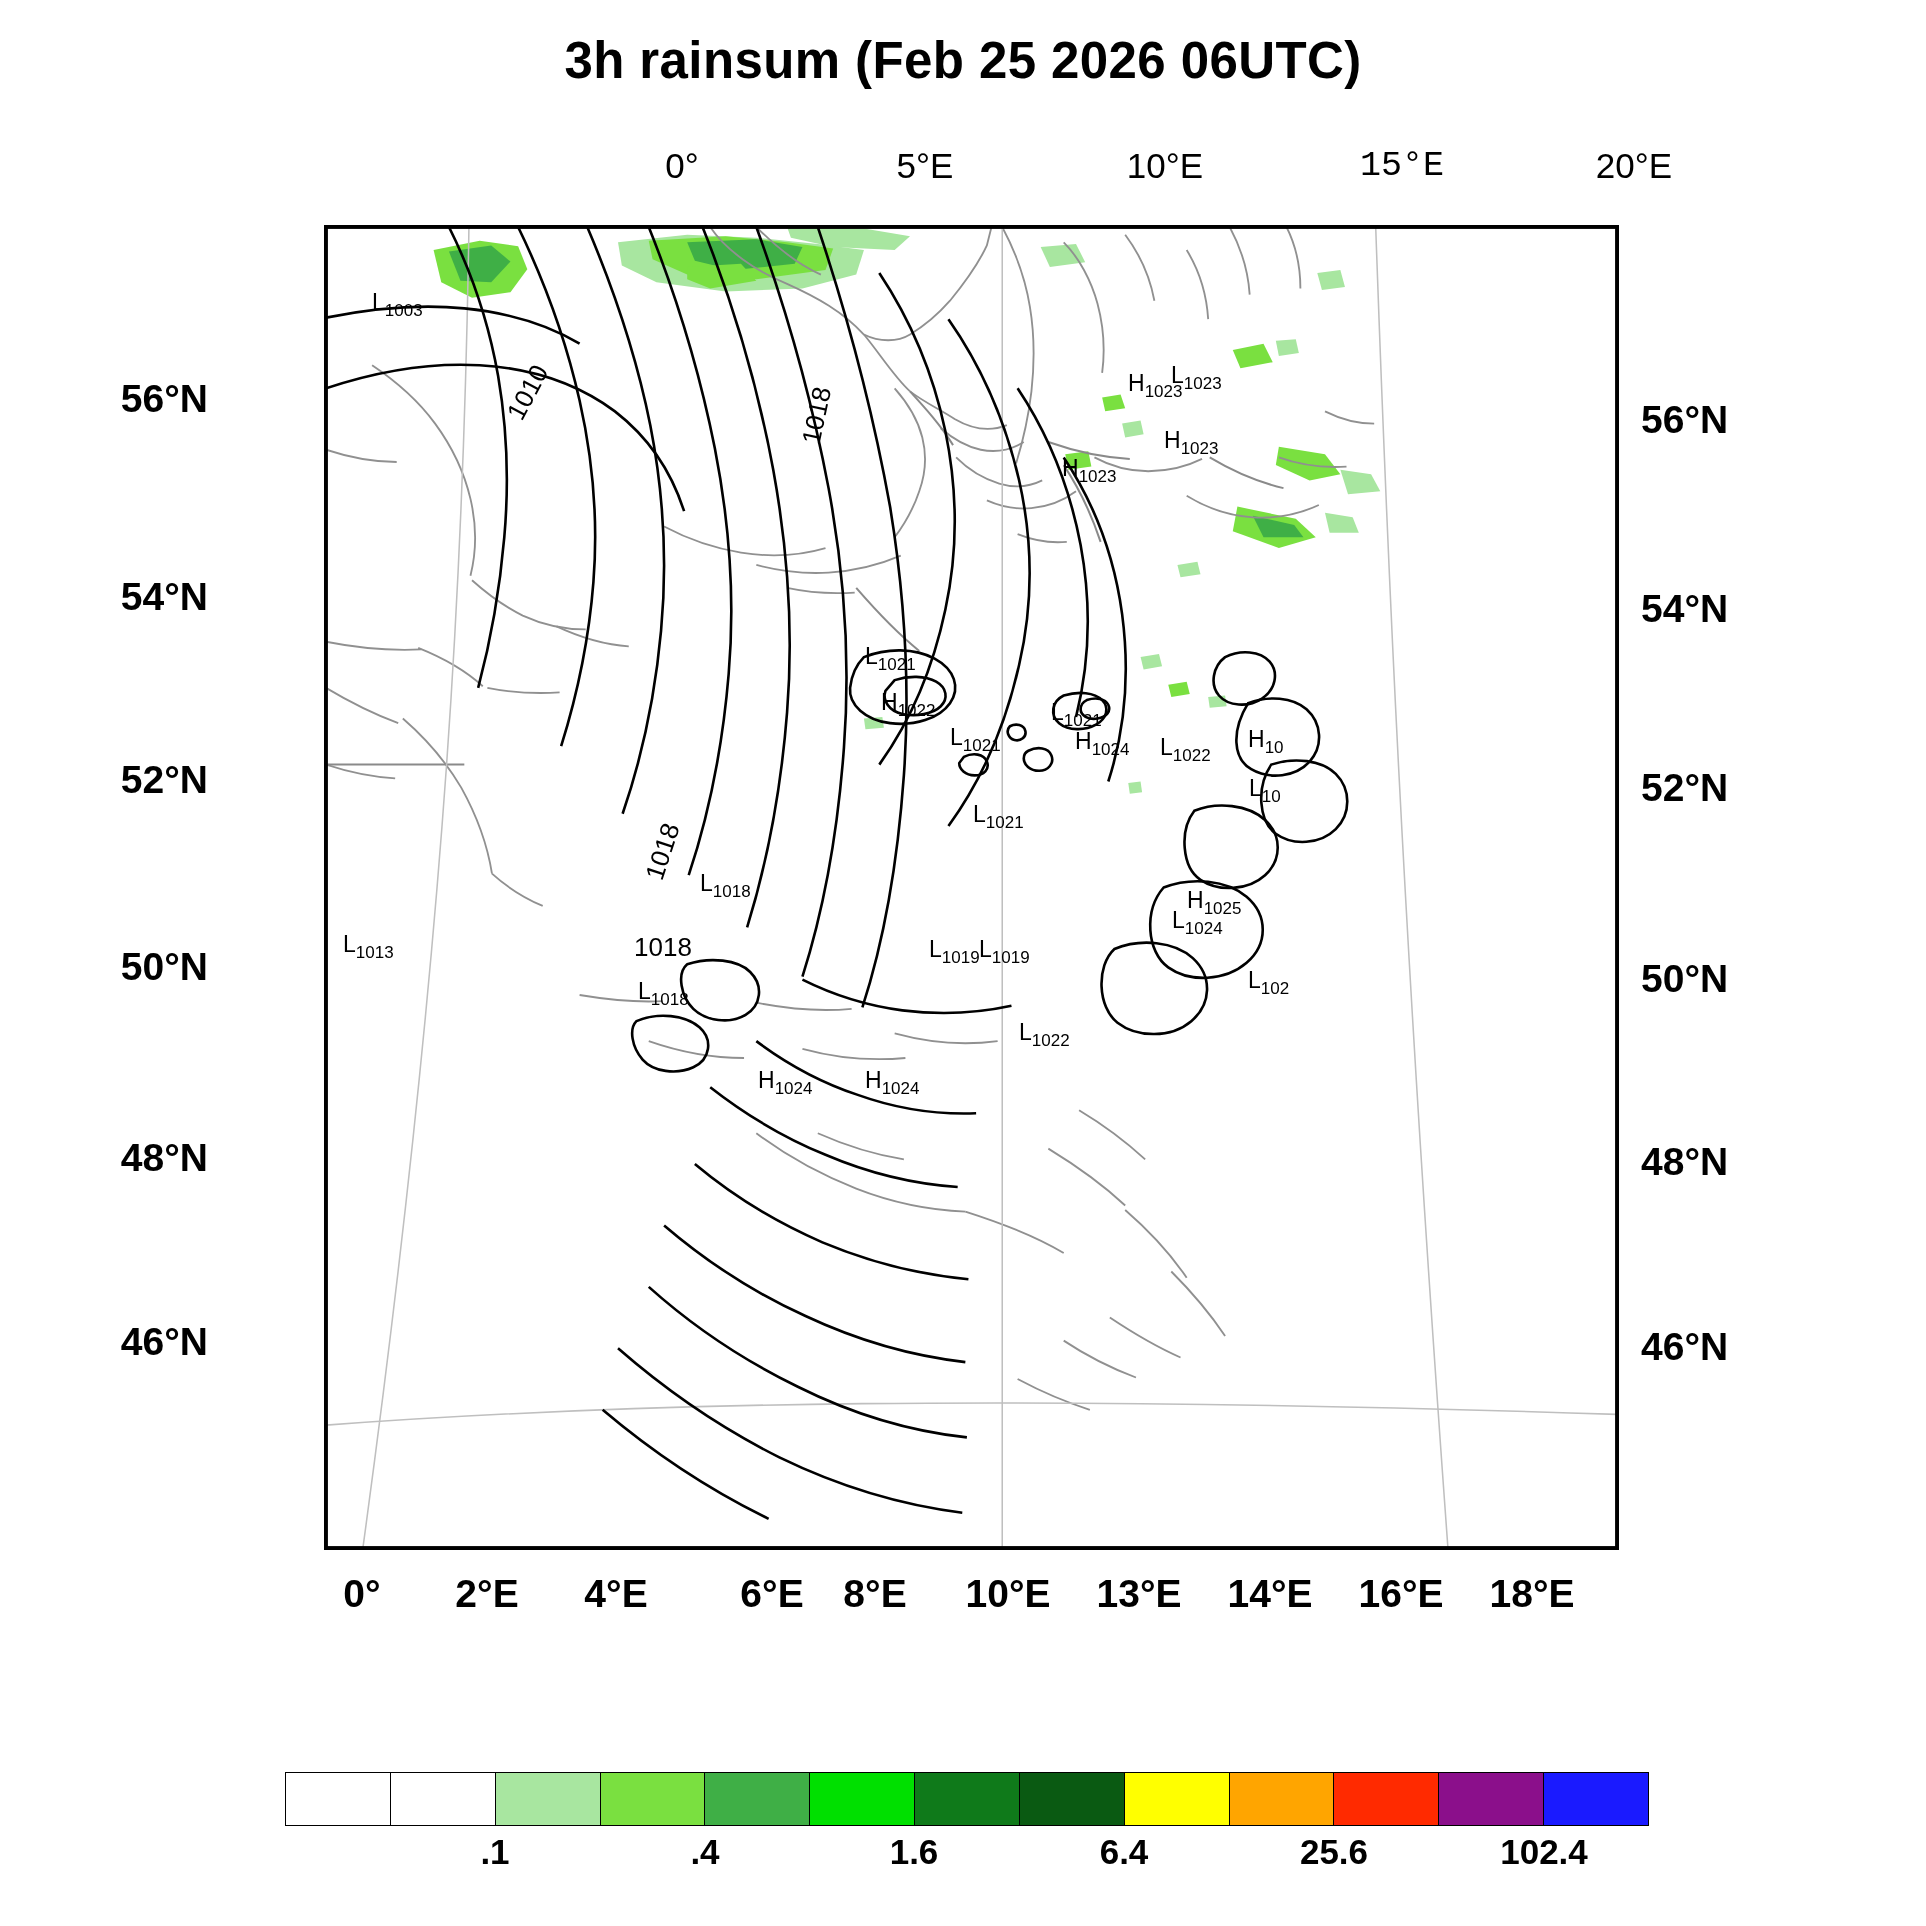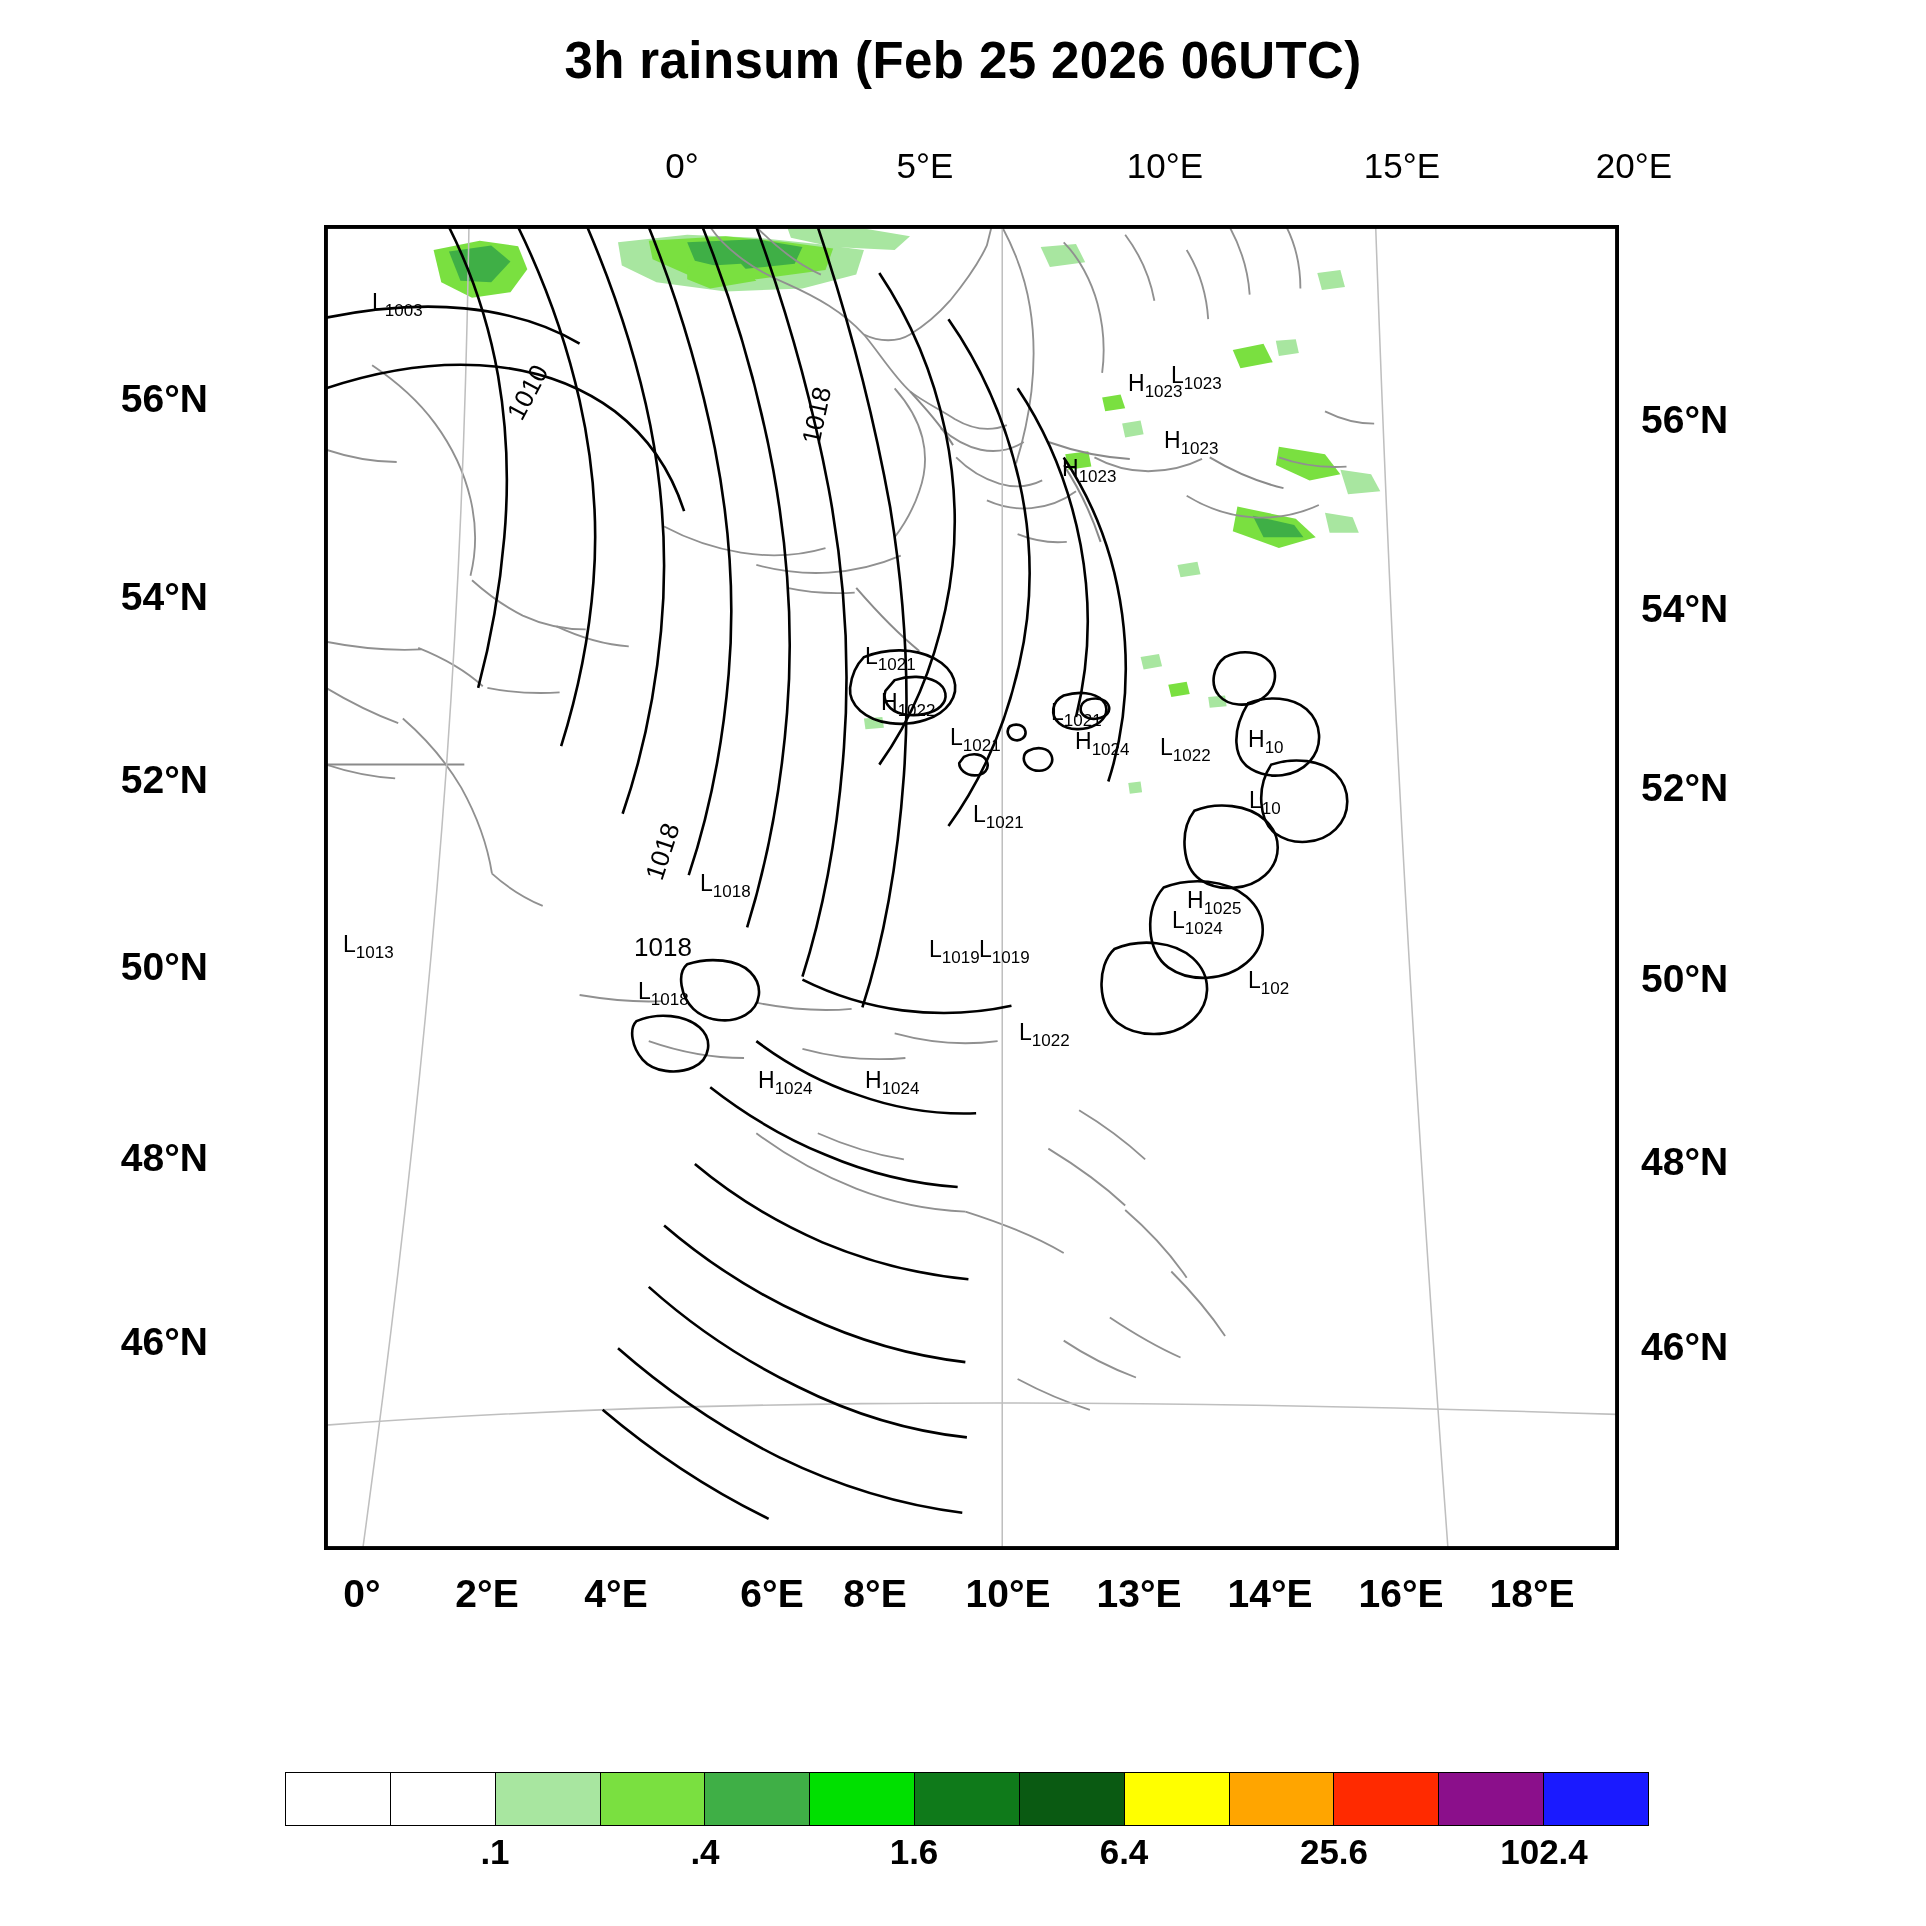--- a/index.html
+++ b/index.html
@@ -55,21 +55,21 @@
 </head>
 <body>
 
 <div class="page">
 
   <div class="title">3h rainsum (Feb 25 2026 06UTC)</div>
 
   <div class="axlab top-lon" style="left:682px;">0°</div>
   <div class="axlab top-lon" style="left:925px;">5°E</div>
   <div class="axlab top-lon" style="left:1165px;">10°E</div>
-  <div class="axlab top-lon" style="left:1402px;">15°E</div>
+  <div class="axlab top-lon" style="left:1402px;font-family:Liberation Mono, monospace;">15°E</div>
   <div class="axlab top-lon" style="left:1634px;">20°E</div>
 
   <div class="axlab bot-lon" style="left:362px;">0°</div>
   <div class="axlab bot-lon" style="left:487px;">2°E</div>
   <div class="axlab bot-lon" style="left:616px;">4°E</div>
   <div class="axlab bot-lon" style="left:772px;">6°E</div>
   <div class="axlab bot-lon" style="left:875px;">8°E</div>
   <div class="axlab bot-lon" style="left:1008px;">10°E</div>
   <div class="axlab bot-lon" style="left:1139px;">13°E</div>
   <div class="axlab bot-lon" style="left:1270px;">14°E</div>
@@ -248,21 +248,21 @@
         <div class="mlab" style="left: 838px; top: 200px;">H<sub>1023</sub></div>
         <div class="mlab" style="left: 736px; top: 228px;">H<sub>1023</sub></div>
         <div class="mlab" style="left: 539px; top: 416px;">L<sub>1021</sub></div>
         <div class="mlab" style="left: 555px; top: 462px;">H<sub>1022</sub></div>
         <div class="mlab" style="left: 725px; top: 472px;">L<sub>1021</sub></div>
         <div class="mlab" style="left: 624px; top: 497px;">L<sub>1021</sub></div>
         <div class="mlab" style="left: 749px; top: 501px;">H<sub>1024</sub></div>
         <div class="mlab" style="left: 834px; top: 507px;">L<sub>1022</sub></div>
         <div class="mlab" style="left: 922px; top: 499px;">H<sub>10</sub></div>
         <div class="mlab" style="left: 647px; top: 574px;">L<sub>1021</sub></div>
-        <div class="mlab" style="left: 923px; top: 560px;">L<sub>10</sub></div>
+        <div class="mlab" style="left: 923px; top: 548px;">L<sub>10</sub></div>
         <div class="mlab" style="left: 374px; top: 643px;">L<sub>1018</sub></div>
         <div class="mlab" style="left: 861px; top: 636px; margin-top: 24px;">H<sub>1025</sub></div>
         <div class="mlab" style="left: 846px; top: 680px;">L<sub>1024</sub></div>
         <div class="mlab" style="left: 603px; top: 709px;">L<sub>1019</sub></div>
         <div class="mlab" style="left: 653px; top: 709px;">L<sub>1019</sub></div>
         <div class="mlab" style="left: 312px; top: 751px;">L<sub>1018</sub></div>
         <div class="mlab" style="left: 922px; top: 740px;">L<sub>102</sub></div>
         <div class="mlab" style="left: 693px; top: 792px;">L<sub>1022</sub></div>
         <div class="mlab" style="left: 432px; top: 840px;">H<sub>1024</sub></div>
         <div class="mlab" style="left: 539px; top: 840px;">H<sub>1024</sub></div>

